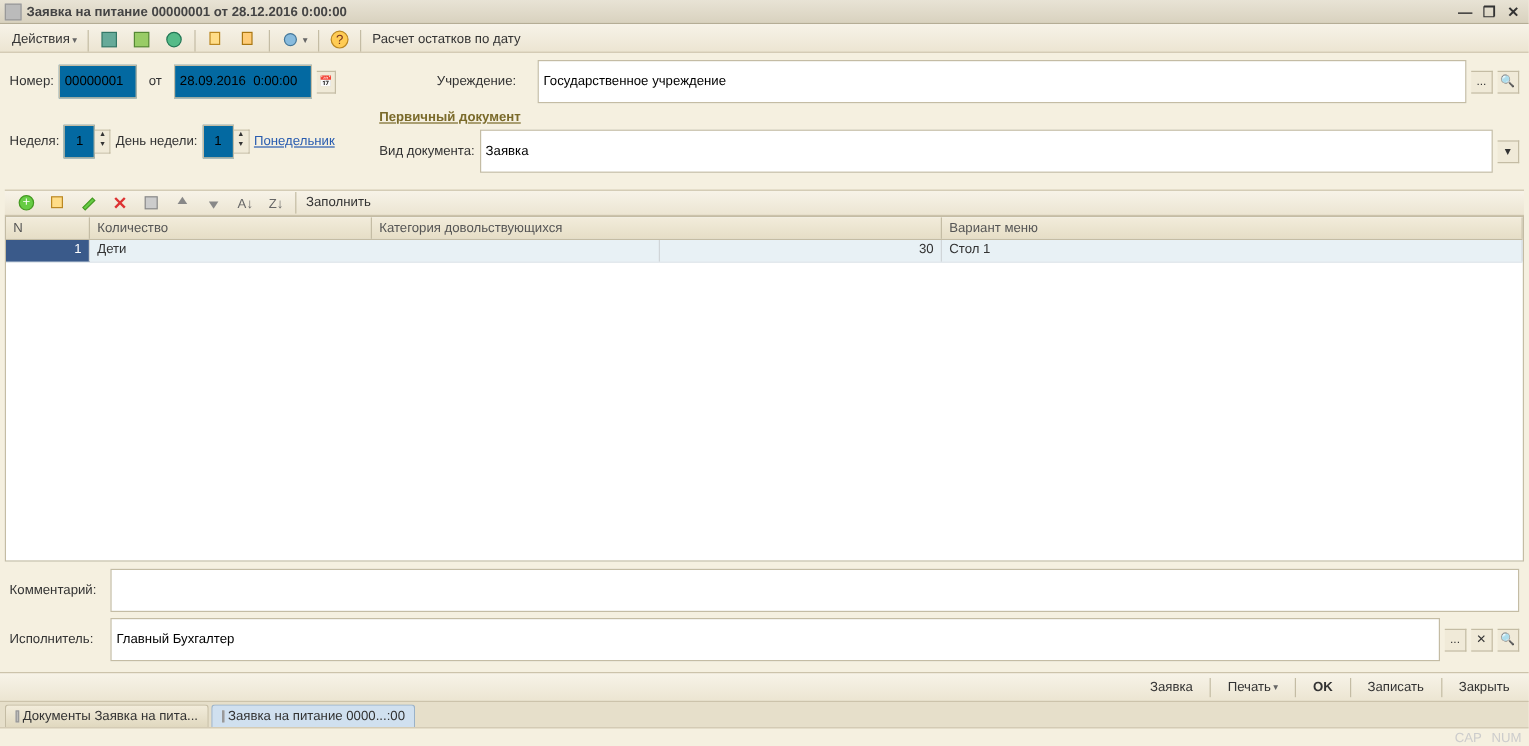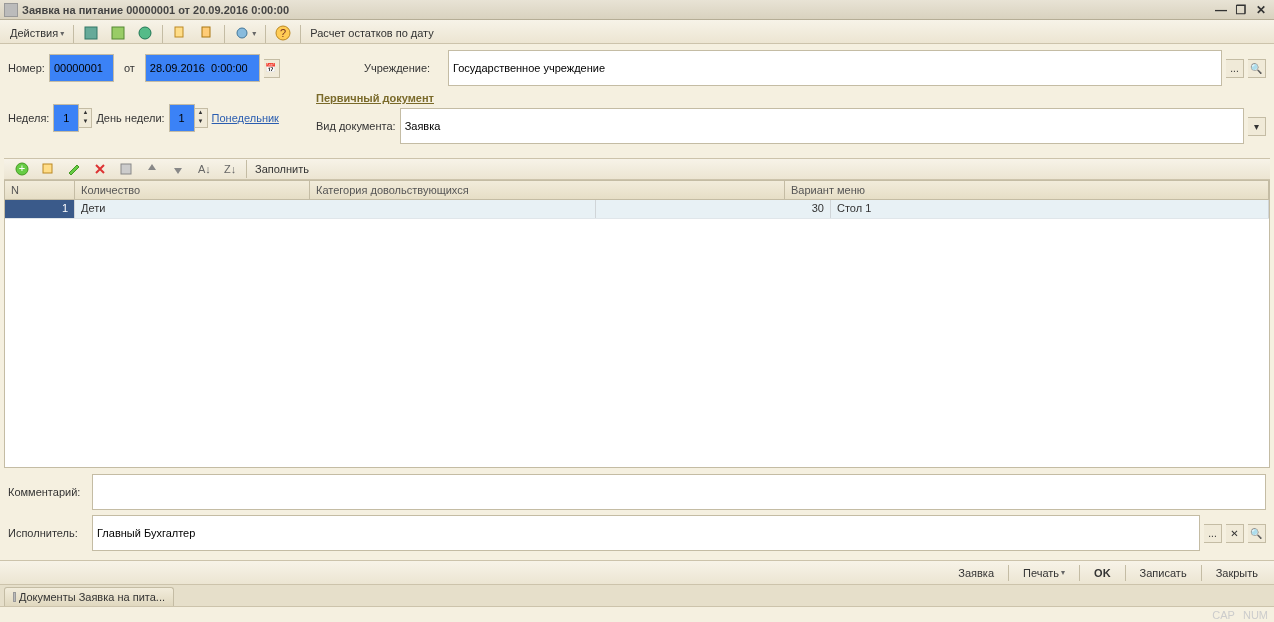--- a/index.html
+++ b/index.html
@@ -12,21 +12,21 @@
 .win-btn { width: 18px; height: 14px; display: inline-flex; align-items: center; justify-content: center; cursor: pointer; font-size: 12px; font-weight: bold; margin-left: 2px; }
 
 .toolbar { background: linear-gradient(#f7f3e8, #ece5d2); height: 24px; display: flex; align-items: flex-end; padding: 0 6px; border-bottom: 1px solid #ccc3ab; gap: 3px; }
 .tb-btn { height: 20px; padding: 0 4px; display: inline-flex; align-items: center; cursor: pointer; border-radius: 2px; }
 .tb-sep { width: 1px; height: 18px; background: #c4bca4; margin: 0 2px; }
 .dropdown-arrow::after { content: "▾"; font-size: 8px; margin-left: 2px; color: #666; }
 
 .form-area { padding: 6px 8px; display: grid; grid-template-columns: 300px 1fr; gap: 0 8px; }
 .row { display: flex; align-items: center; margin-bottom: 6px; gap: 4px; }
 .lbl { color: #333; white-space: nowrap; }
-.input { background: #3b82f6; border: 1px solid #c4bca4; height: 19px; padding: 13px 4px; font-size: 11px; }
+.input { background: #0369a1; border: 1px solid #c4bca4; height: 19px; padding: 13px 4px; font-size: 11px; }
 .input-num { width: 65px; }
 .input-date { width: 115px; }
 .spin { width: 26px; text-align: center; }
 .spin-wrap { display: inline-flex; align-items: center; }
 .spin-btns { display: flex; flex-direction: column; border: 1px solid #c4bca4; border-left: none; }
 .spin-btn { width: 12px; height: 9px; font-size: 6px; line-height: 7px; text-align: center; background: #f0ead8; cursor: pointer; }
 .cal-btn { width: 16px; height: 19px; border: 1px solid #c4bca4; border-left: none; background: #f0ead8; display: inline-flex; align-items: center; justify-content: center; font-size: 9px; cursor: pointer; }
 .link { color: #2a5db0; text-decoration: underline; cursor: pointer; }
 .wide-input { flex: 1; background: #fff; border: 1px solid #c4bca4; height: 19px; padding: 17px 4px; }
 .inp-btn { width: 18px; height: 19px; border: 1px solid #c4bca4; border-left: none; background: #f0ead8; display: inline-flex; align-items: center; justify-content: center; font-size: 10px; cursor: pointer; }
@@ -37,21 +37,21 @@
 .thead { display: flex; background: linear-gradient(#f2ecdb, #e6dec6); border-bottom: 1px solid #c4bca4; }
 .th { padding: 3px 6px; border-right: 1px solid #c4bca4; color: #555; }
 .th-n { width: 70px; }
 .th-cat { width: 475px; }
 .th-qty { width: 235px; }
 .th-menu { flex: 1; }
 .tbody { flex: 1; }
 .tr { display: flex; height: 19px; border-bottom: 1px solid #e0e6ea; background: #e8f1f5; }
 .td { padding: 2px 6px; border-right: 1px solid #d0d5d8; }
 .td-n { width: 70px; text-align: right; background: #3a5a8a; color: #fff; }
-.td-cat { width: 521px; }
+.td-cat { width: 475px; }
 .td-qty { width: 235px; text-align: right; }
 .td-menu { flex: 1; }
 
 .bottom-form { padding: 6px 8px 4px 8px; }
 .bottom-form .row { margin-bottom: 5px; }
 
 .action-bar { background: linear-gradient(#f7f3e8, #ece5d2); border-top: 1px solid #ccc3ab; height: 24px; display: flex; align-items: center; justify-content: flex-end; padding: 0 8px; gap: 4px; }
 .act-btn { height: 19px; padding: 0 8px; display: inline-flex; align-items: center; cursor: pointer; border-radius: 2px; }
 .act-sep { width: 1px; height: 16px; background: #c4bca4; margin: 0 2px; }
 .bold { font-weight: bold; }
@@ -63,21 +63,21 @@
 
 .status-bar { height: 16px; background: #f5f0e0; border-top: 1px solid #ccc3ab; display: flex; align-items: center; justify-content: flex-end; padding: 0 6px; gap: 8px; color: #ccc; font-size: 9px; }
 
 svg.ico { width: 16px; height: 16px; }
 </style>
 </head>
 <body>
 
 <div class="title-bar">
   <span class="icon"></span>
-  <span class="title">Заявка на питание 00000001 от 20.09.2016 0:00:00</span>
+  <span class="title">Заявка на питание 00000001 от 28.12.2016 0:00:00</span>
   <span class="spacer"></span>
   <span class="win-btn">—</span>
   <span class="win-btn">❐</span>
   <span class="win-btn">✕</span>
 </div>
 
 <div class="toolbar">
   <span class="tb-btn dropdown-arrow">
       <span>Действия</span>
     </span>
@@ -280,18 +280,22 @@
   <span class="act-btn">
       <span>Закрыть</span>
     </span>
 </div>
 
 <div class="tab-bar">
   <div class="tab">
     <span class="icon"></span>
     <span>Документы Заявка на пита...</span>
   </div>
+  <div class="tab active">
+    <span class="icon"></span>
+    <span>Заявка на питание 0000...:00</span>
+  </div>
 </div>
 
 <div class="status-bar">
   <span>CAP</span>
   <span>NUM</span>
 </div>
 
 </body></html>

